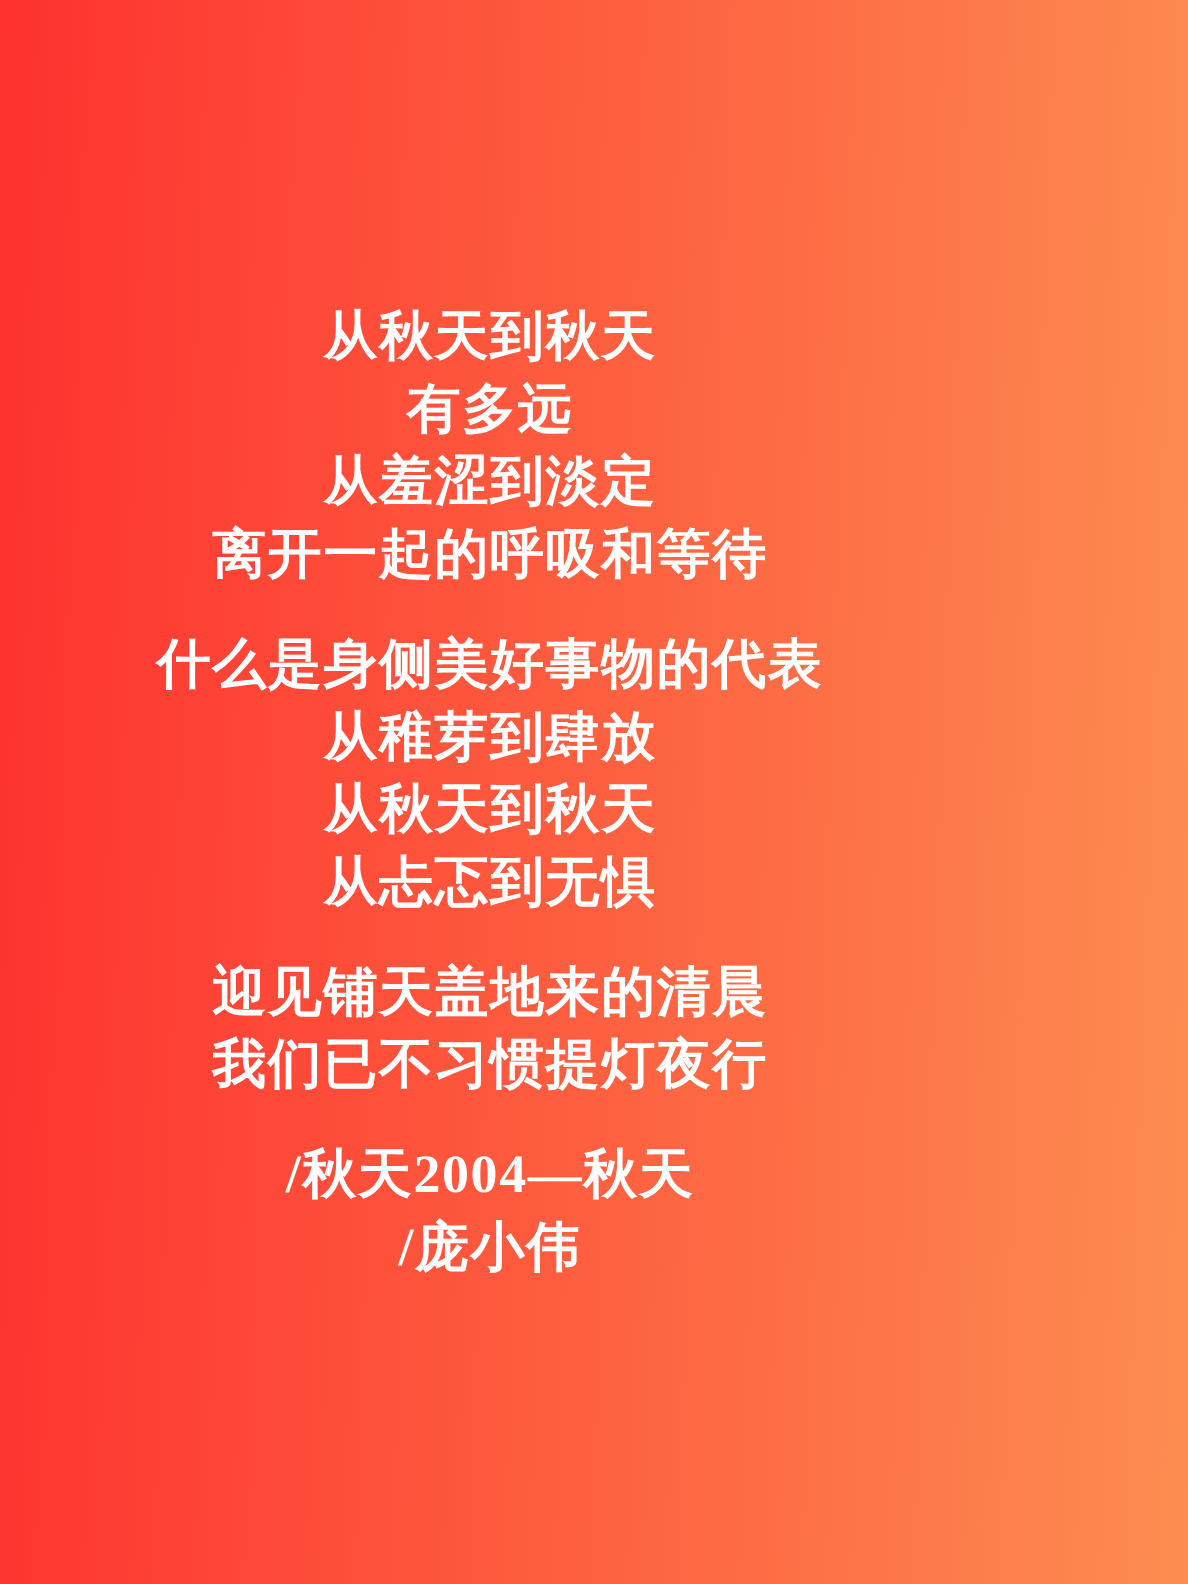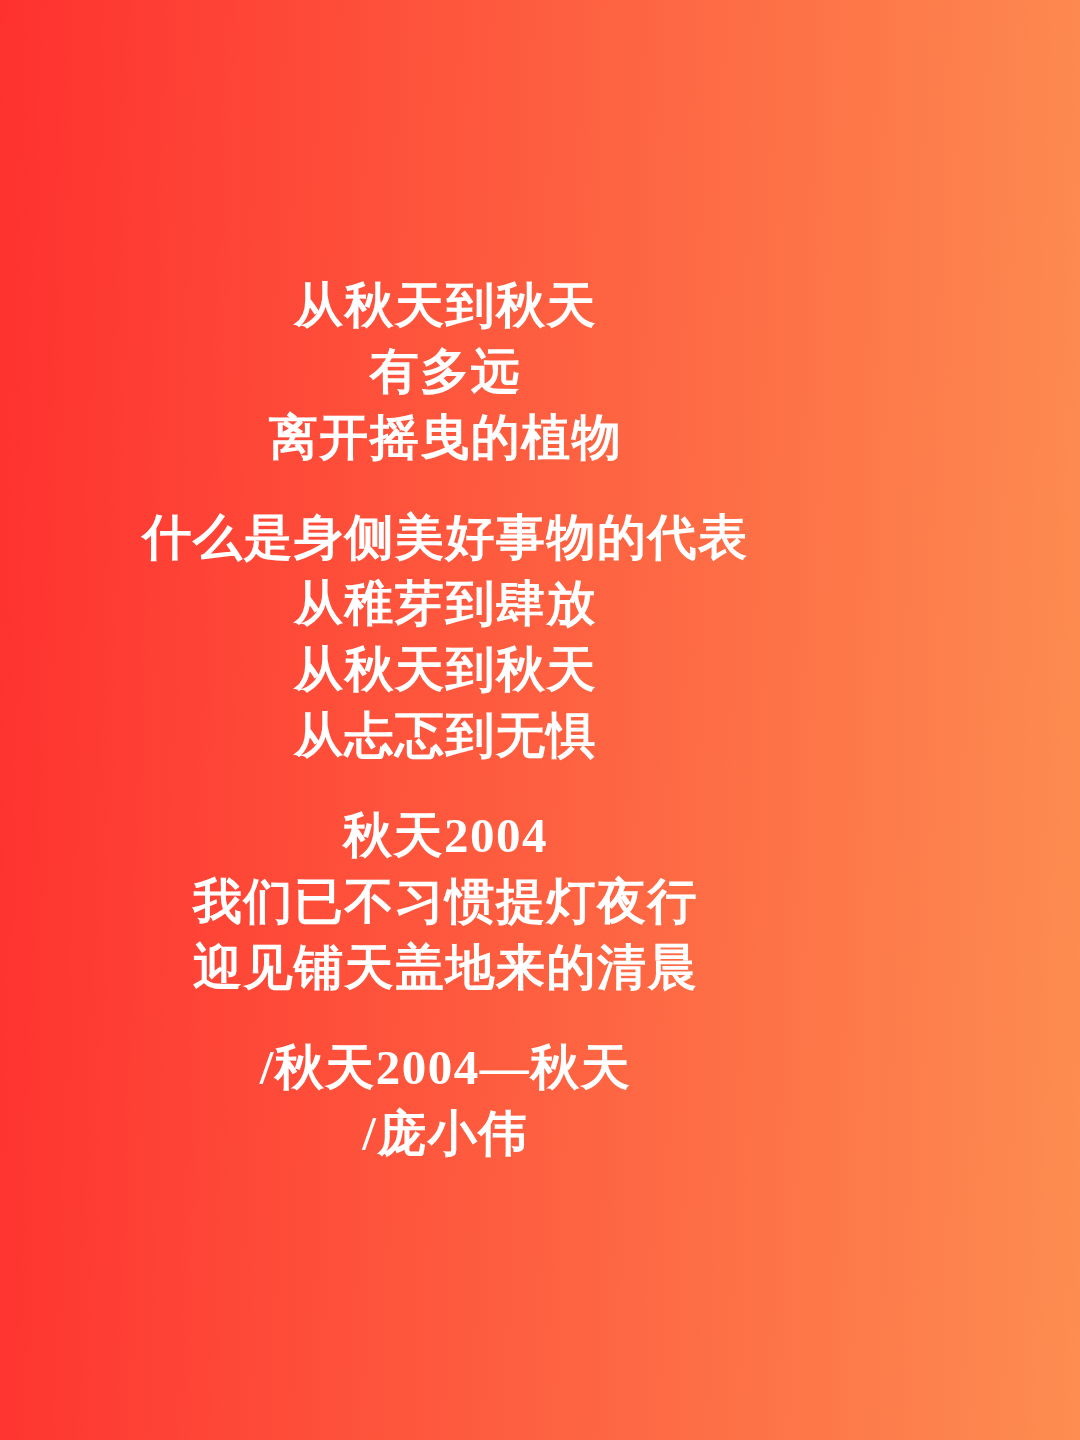--- a/index.html
+++ b/index.html
@@ -34,31 +34,31 @@
   }
 </style>
 </head>
 <body style="background: linear-gradient(92deg, rgb(254, 49, 47) 0%, rgb(253, 141, 81) 100%);">
 
 <div class="poster" style="color: rgb(255, 255, 255);">
   <div>
       <div class="stanza">
         <div class="poem-line">从秋天到秋天</div>
         <div class="poem-line">有多远</div>
-        <div class="poem-line">离开摇曳的植物</div>
+        <div class="poem-line">从羞涩到淡定</div>
+        <div class="poem-line">离开一起的呼吸和等待</div>
       </div>
       <div class="stanza">
         <div class="poem-line">什么是身侧美好事物的代表</div>
         <div class="poem-line">从稚芽到肆放</div>
         <div class="poem-line">从秋天到秋天</div>
         <div class="poem-line">从忐忑到无惧</div>
       </div>
       <div class="stanza">
-        <div class="poem-line">秋天2004</div>
+        <div class="poem-line">迎见铺天盖地来的清晨</div>
         <div class="poem-line">我们已不习惯提灯夜行</div>
-        <div class="poem-line">迎见铺天盖地来的清晨</div>
       </div>
       <div class="stanza">
         <div class="poem-line">/秋天2004—秋天</div>
         <div class="poem-line">/庞小伟</div>
       </div>
     </div>
 </div>
 
 </body></html>

